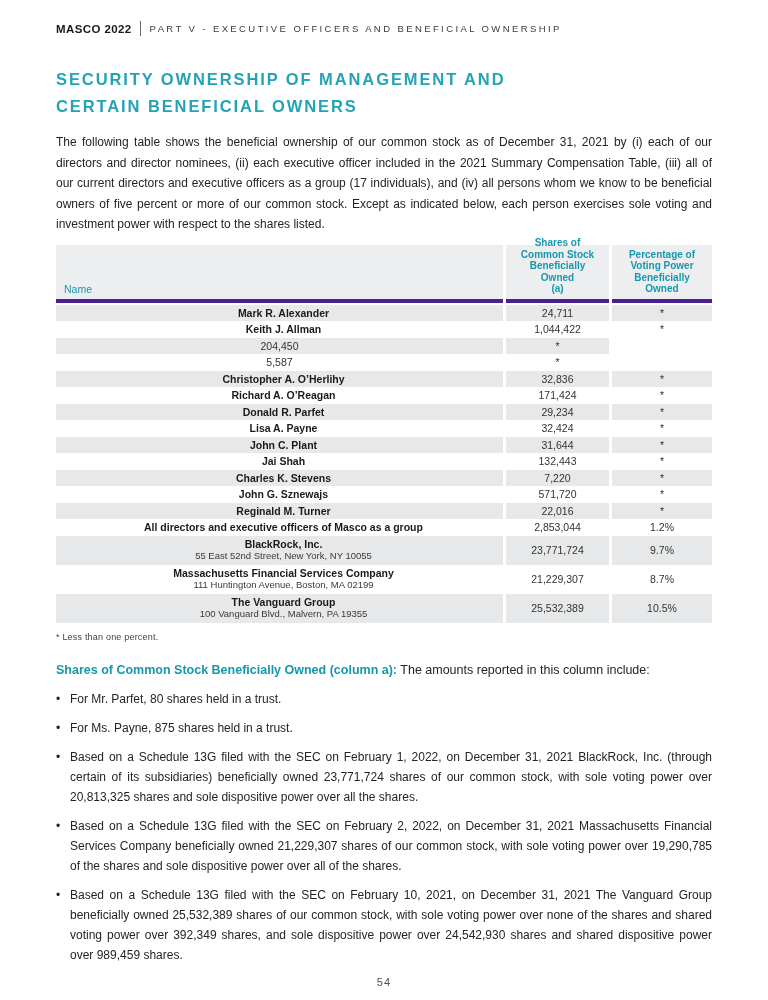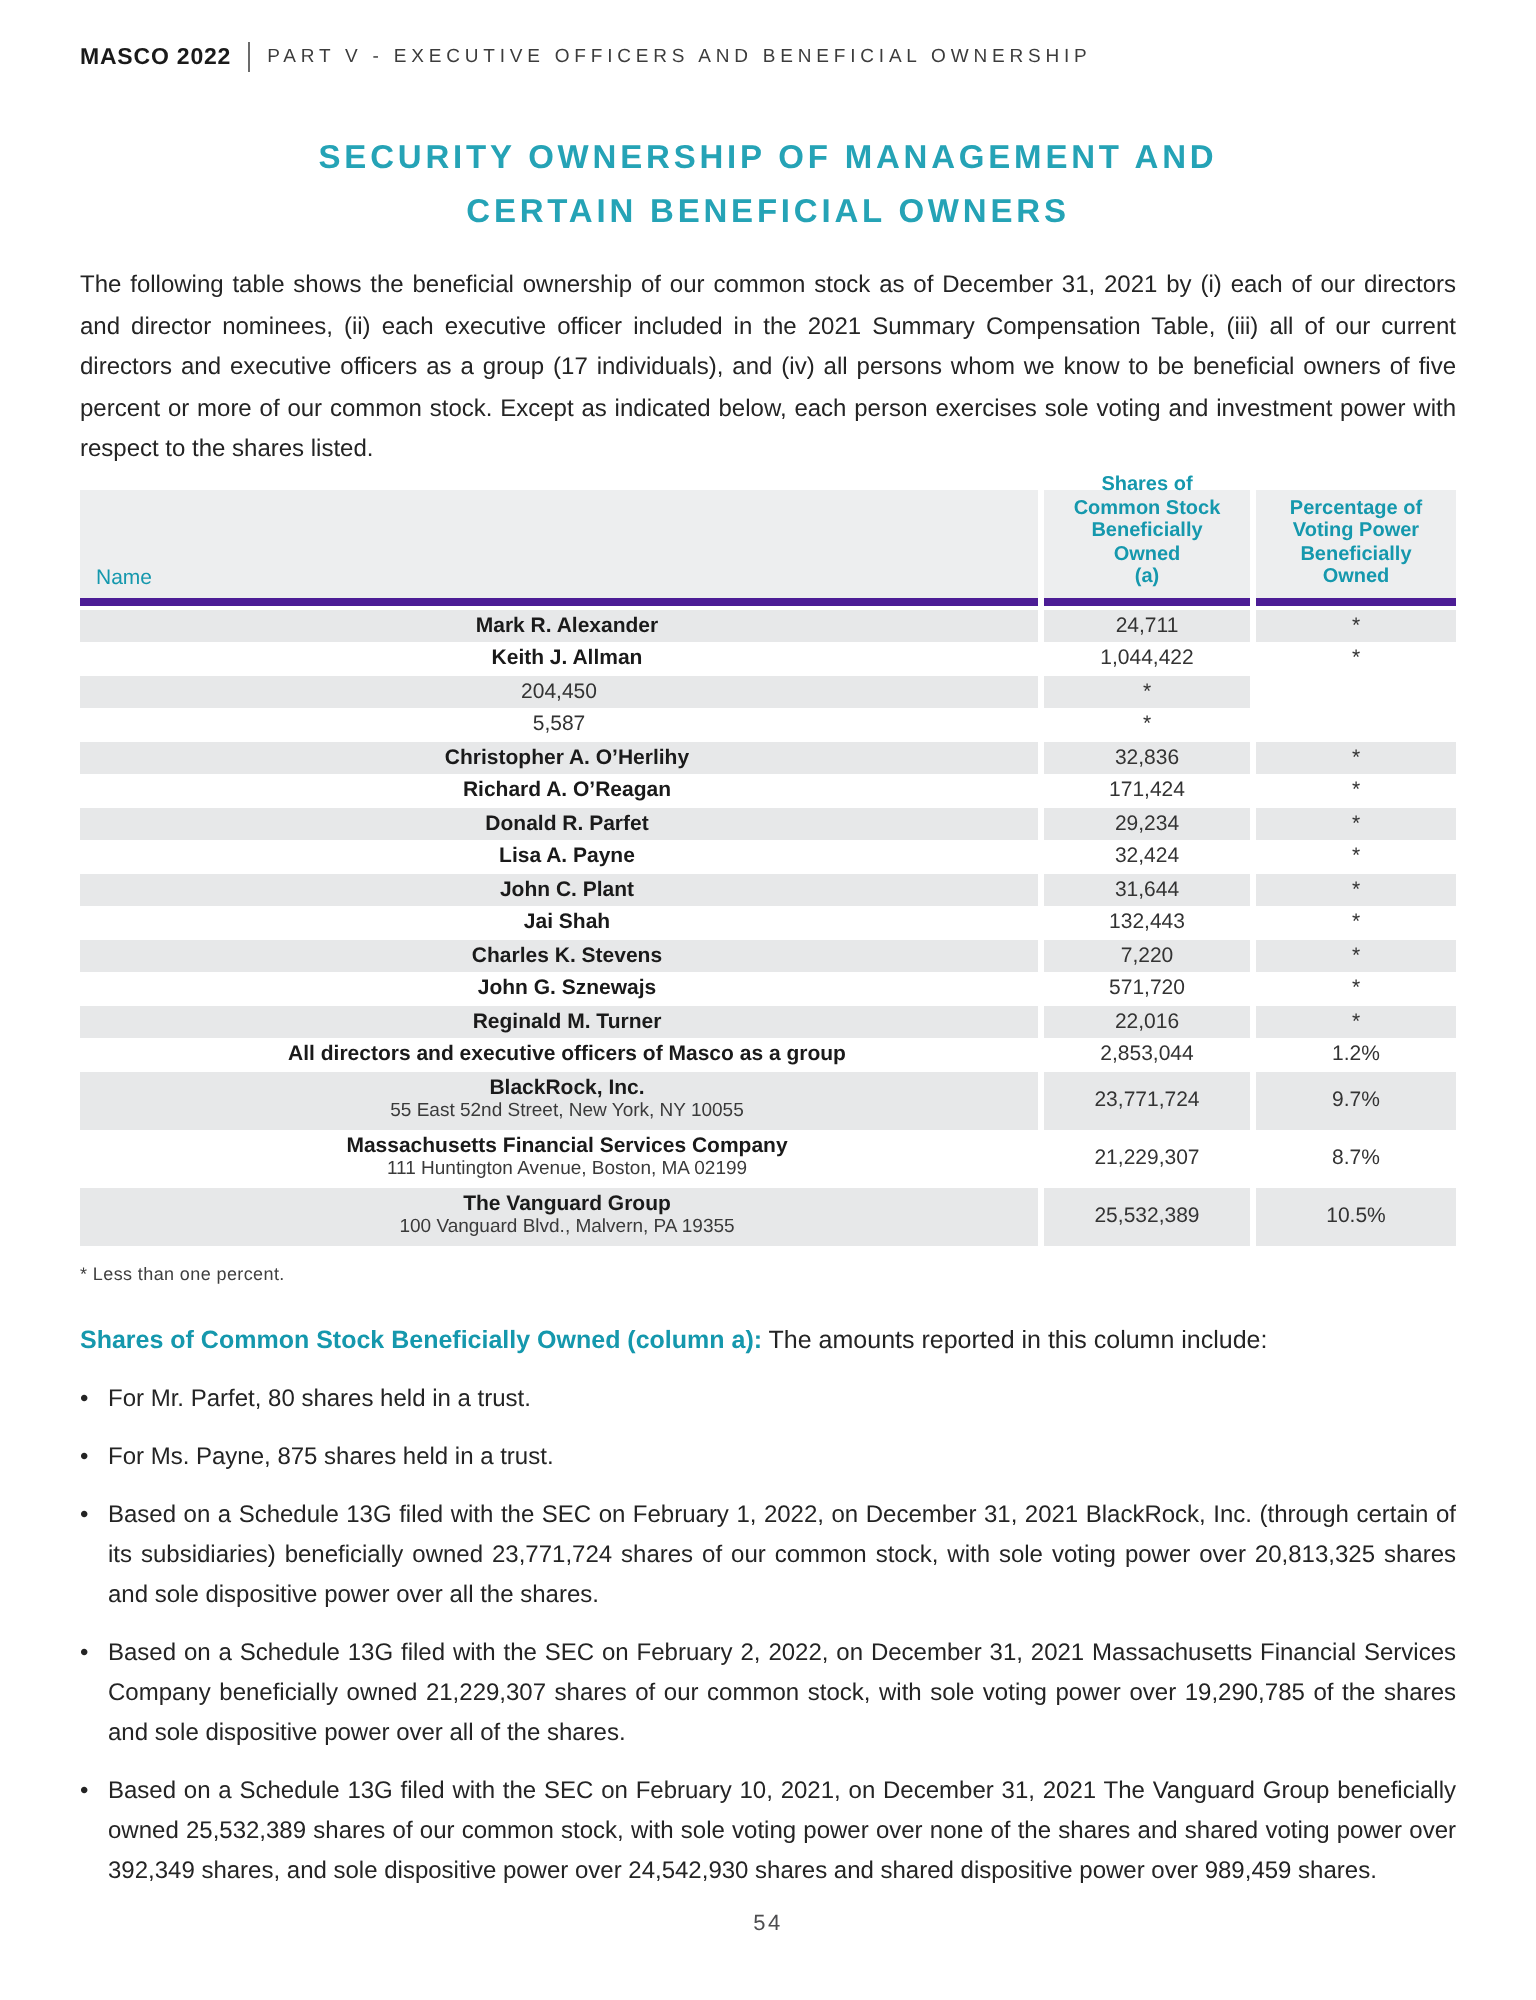--- a/index.html
+++ b/index.html
@@ -1,30 +1,30 @@
 <!DOCTYPE html>
 <html><head>
 <meta charset="utf-8">
 <style>
   * { margin:0; padding:0; box-sizing:border-box; }
   html,body { background:#ffffff; }
   .page {
     width:768px; height:1000px; position:relative; background:#ffffff;
     font-family:"Liberation Sans", sans-serif; color:#242424; overflow:hidden;
   }
-  .content { padding:0 40px; }
+  .content { padding:0 56px; }
 
   
   .doc-header { display:flex; align-items:center; padding-top:21px; }
   .brand { font-size:11.5px; font-weight:bold; letter-spacing:0.4px; color:#1a1a1a; white-space:nowrap; }
   .hdr-divider { width:1px; height:15px; background:#6b6b6b; margin:0 9px 0 8px; }
   .section-label { font-size:9.5px; letter-spacing:2.4px; color:#3c3c3c; white-space:nowrap; }
 
   
-  .page-title { margin-top:30px; color:#25a3b6; font-weight:bold; font-size:16.5px; letter-spacing:1.9px; line-height:27px;text-align:center; }
+  .page-title { margin-top:30px; color:#25a3b6; font-weight:bold; font-size:16.5px; letter-spacing:1.9px; line-height:27px; }
 
   
   .intro { margin-top:12px; font-size:12px; line-height:20.5px; text-align:justify; color:#242424; }
 
   
   .own-table { margin-top:10px; }
   .trow { display:grid; grid-template-columns:1fr 103px 100px; column-gap:3px; }
   .thead-row { margin-bottom:2px; }
   .thead-row > div { background:#edeeef; border-bottom:4px solid #4c1d95; height:58px; }
   .th-name { display:flex; align-items:flex-end; padding:0 0 4px 8px; color:#1598ad; font-weight:normal; font-size:10.5px; }
@@ -43,21 +43,21 @@
   
   .subhead { margin-top:18px; font-size:12.5px; line-height:20px; }
   .subhead .lead { color:#1598ad; font-weight:bold; }
   .subhead .rest { color:#242424; }
 
   .bullets { margin-top:9px; }
   .bullet { display:flex; margin-bottom:9px; font-size:12px; line-height:20px; color:#242424; }
   .bullet .marker { width:14px; flex:none; }
   .bullet .btext { flex:1; text-align:justify; }
 
-  .page-footer { position:absolute; bottom:32px; left:0; right:0; text-align:center;
+  .page-footer { position:absolute; bottom:12px; left:0; right:0; text-align:center;
                  font-size:11px; letter-spacing:1.2px; color:#4d4d4f; }
 </style>
 </head>
 <body>
 
 <div class="page">
   <div class="content">
 
     <div class="doc-header">
       <span class="brand">MASCO 2022</span>

